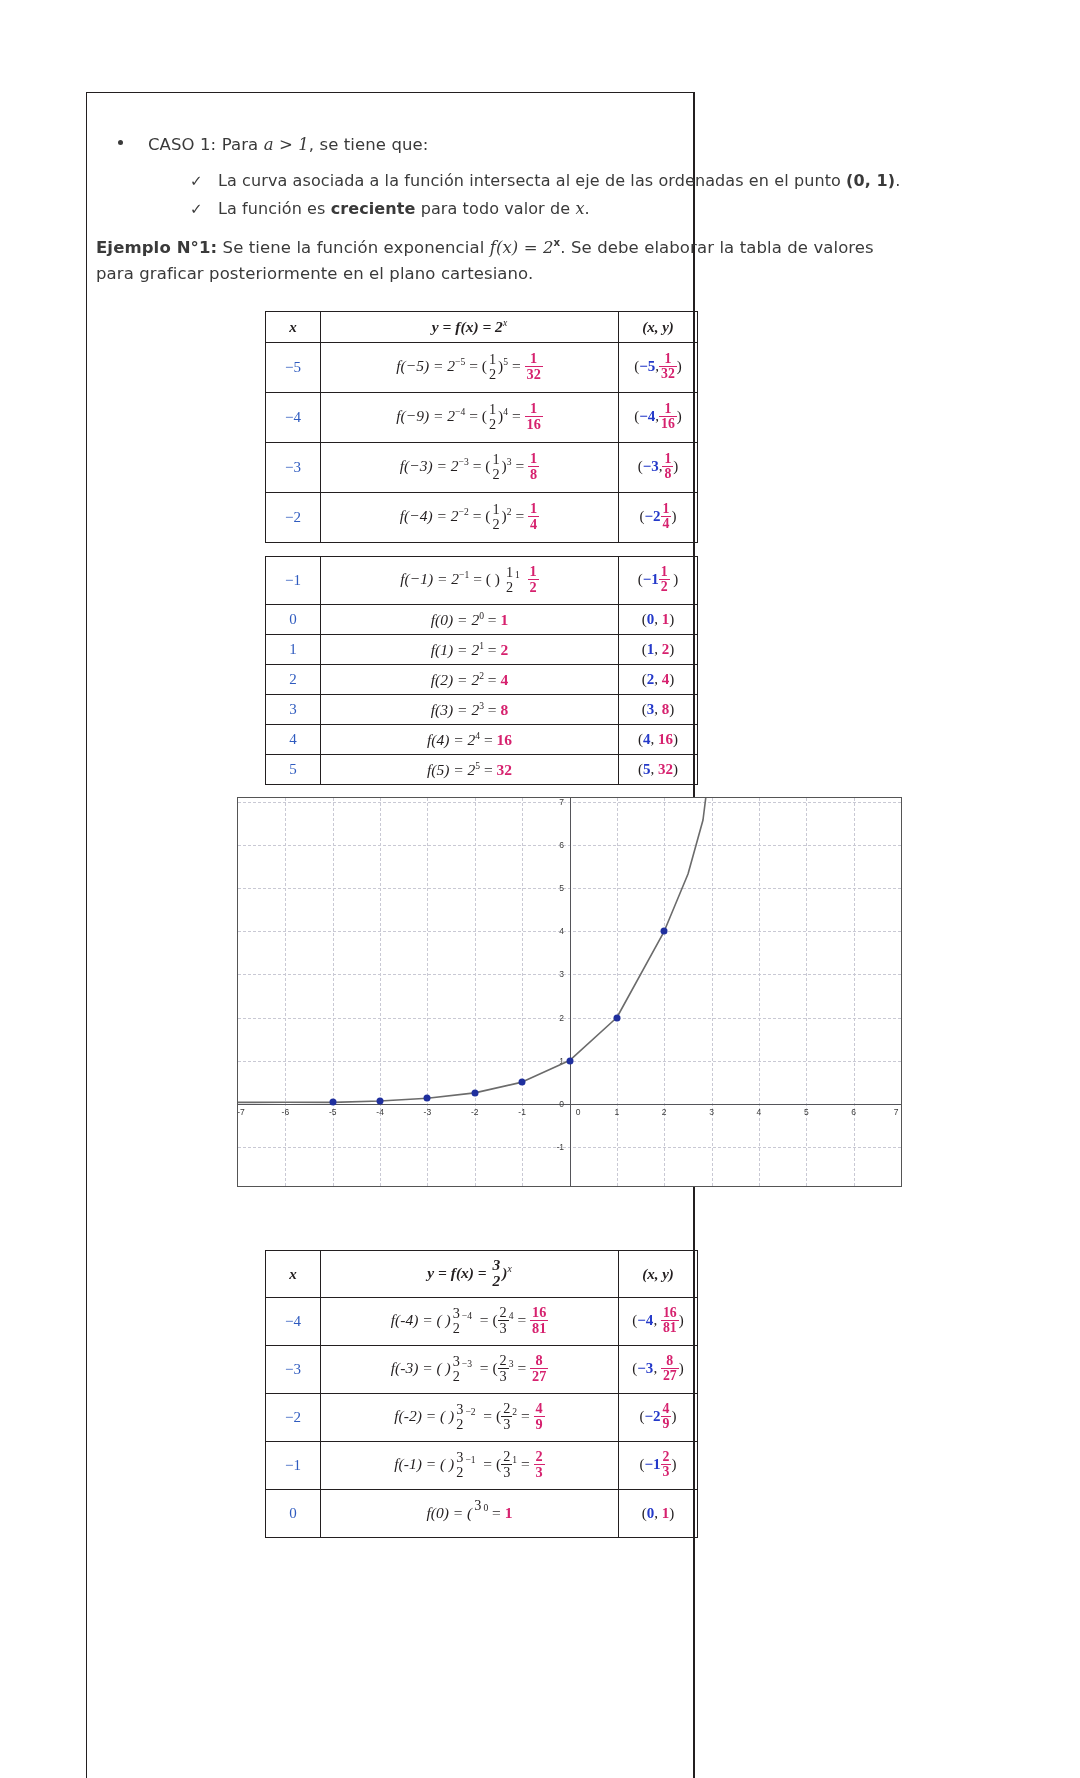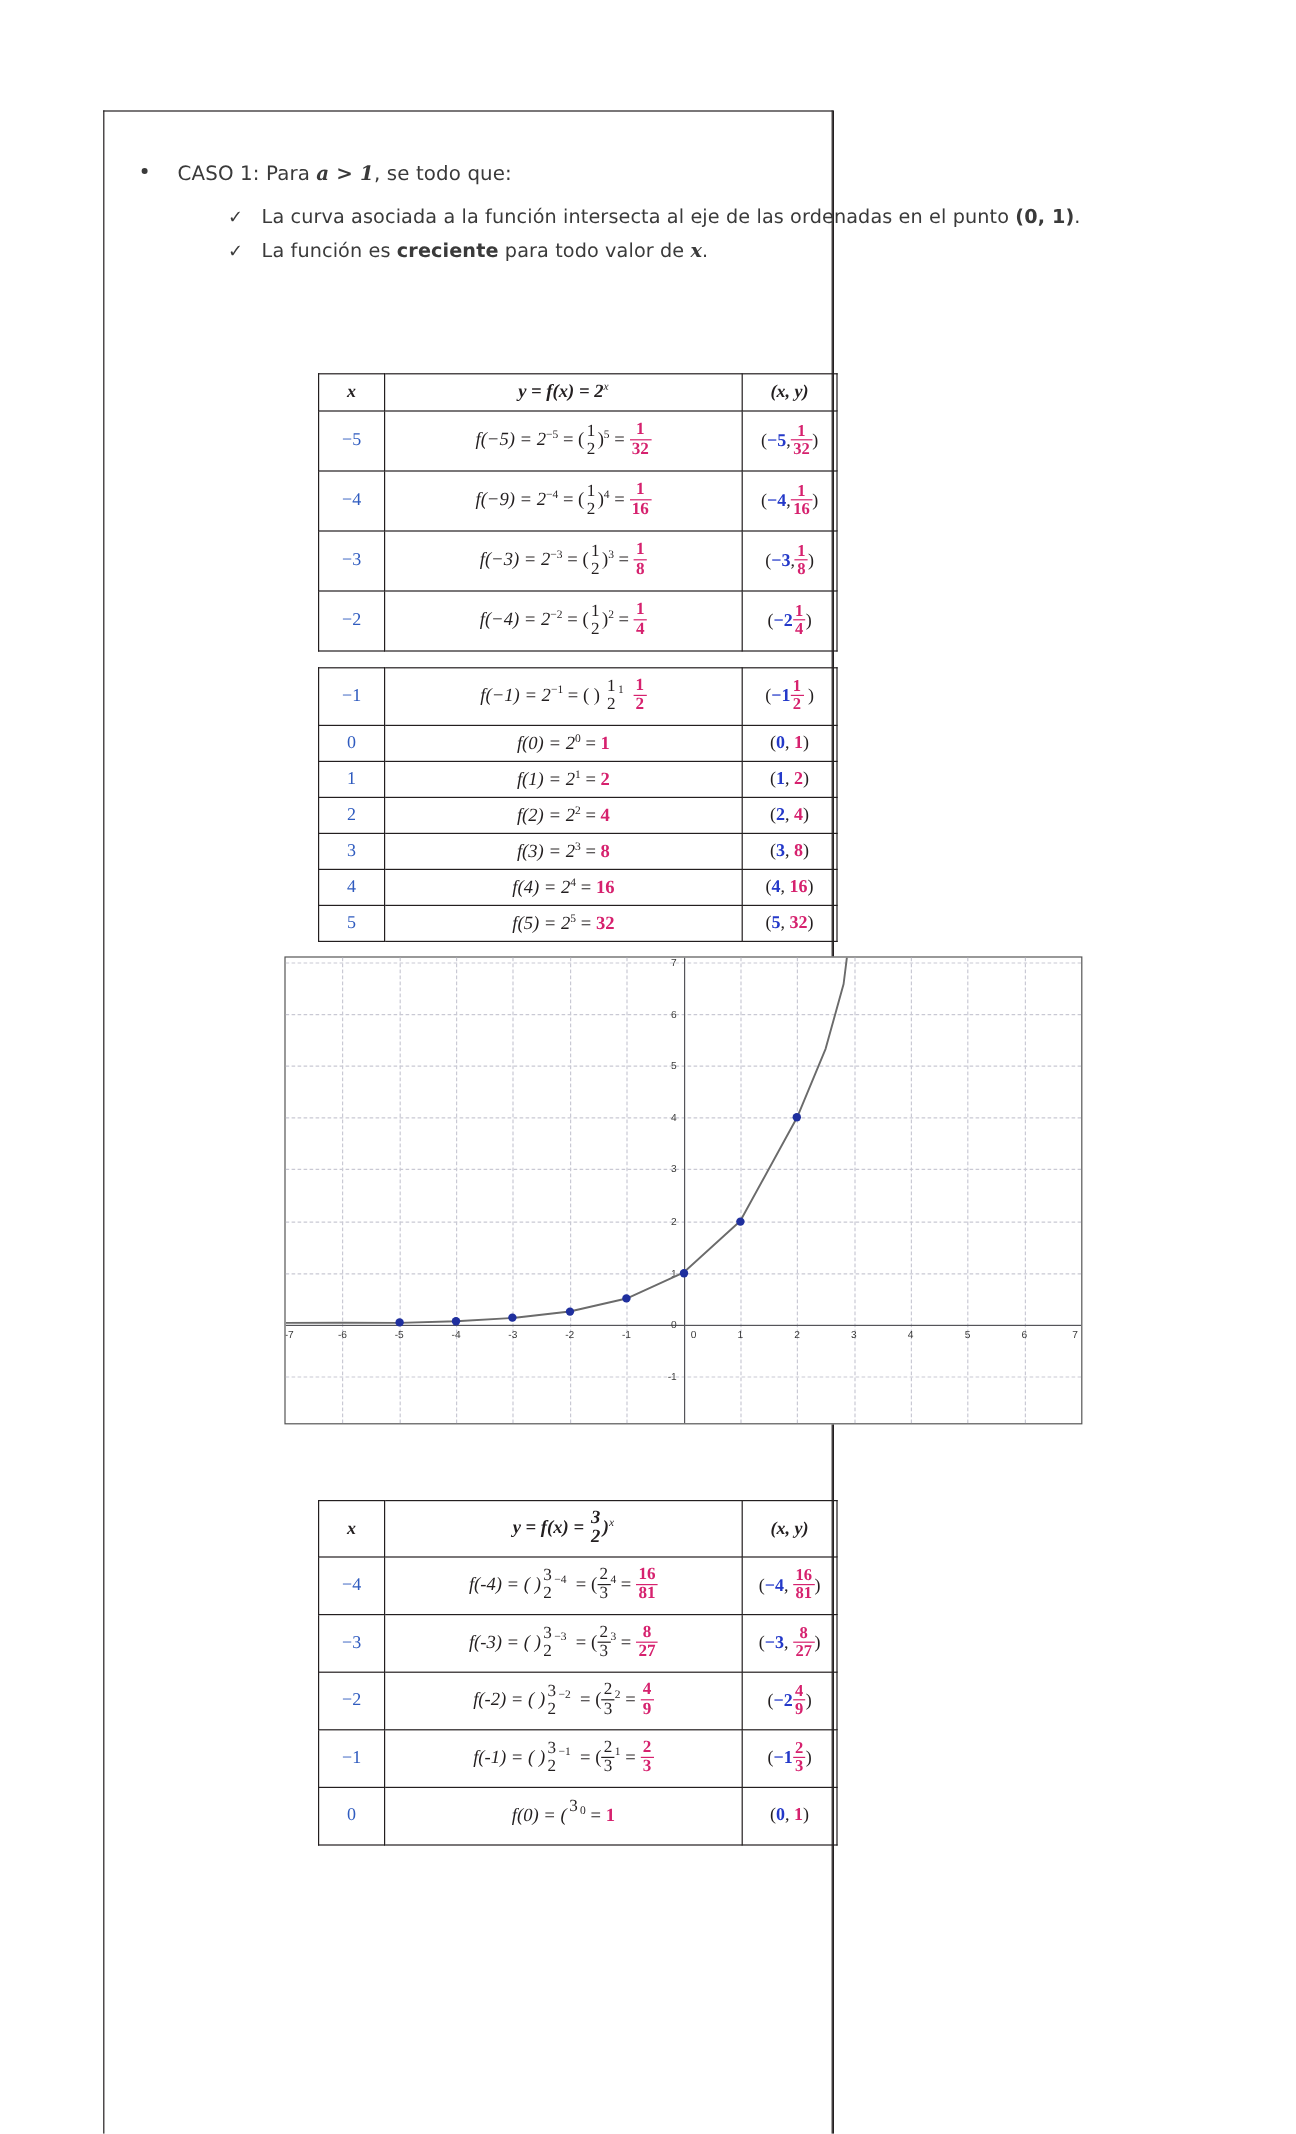--- a/index.html
+++ b/index.html
@@ -50,21 +50,21 @@
   .check-row .ctext{position:absolute;left:28px;top:0;}
   #check1{left:190px;top:170px;width:700px;}
   #check2{left:190px;top:198px;width:700px;}
 
   .para1{
     position:absolute;left:96px;top:230px;width:790px;
     font-size:16.5px;line-height:26px;
   }
 
   b.bb{font-weight:bold;}
-  i.ii{font-family:"DejaVu Serif",serif;font-style:italic;font-weight:bold;}
+  i.ii{font-family:"DejaVu Serif",serif;font-style:italic;font-weight:normal;}
 
   
   .mtable{
     position:absolute;
     border-collapse:collapse;
     font-family:"Liberation Serif", serif;
     table-layout:fixed;
   }
   .mtable td{
     border:1px solid #231f20;
@@ -136,21 +136,21 @@
 <div class="page">
 
   <div class="doc-border"></div>
   <div class="doc-border-right"></div>
 
   <div class="bullet-row hand">
     <span class="bullet-dot"></span>
     <span class="bullet-text">
       <span>CASO 1:</span>
       <span>Para</span>
-      <i class="ii">a &gt; 1</i><span>, se todo que:</span>
+      <i class="ii">a &gt; 1</i><span>, se tiene que:</span>
     </span>
   </div>
 
   <div class="check-row hand" id="check1">
     <span class="tick">✓</span>
     <span class="ctext">
       <span>La curva asociada a la función intersecta al eje de las ordenadas en el punto</span>
       <b class="bb">(0, 1)</b><span>.</span>
     </span>
   </div>
@@ -158,20 +158,25 @@
   <div class="check-row hand" id="check2">
     <span class="tick">✓</span>
     <span class="ctext">
       <span>La función es</span>
       <b class="bb">creciente</b>
       <span>para todo valor de</span>
       <i class="ii">x</i><span>.</span>
     </span>
   </div>
 
+  <div class="para1 hand">
+    <b class="bb">Ejemplo N°1:</b>
+    <span>Se tiene la función exponencial</span>
+    <i class="ii">f(x) = 2</i><sup class="ex" style="font-weight:bold">x</sup><span>. Se debe elaborar la tabla de valores para graficar posteriormente en el plano cartesiano.</span>
+  </div>
 
   <table class="mtable" id="t1" style="left:265px;top:311px;">
     <tbody>
         <tr>
       <td class="cx hdr" style="color:#231f20;height:30px">x</td>
       <td class="cf hdr"><span>y = f(x) = 2</span><sup class="ex">x</sup></td>
       <td class="cy hdr">(x, y)</td>
     </tr>
     <tr>
       <td class="cx" style="height:49px">−5</td>

